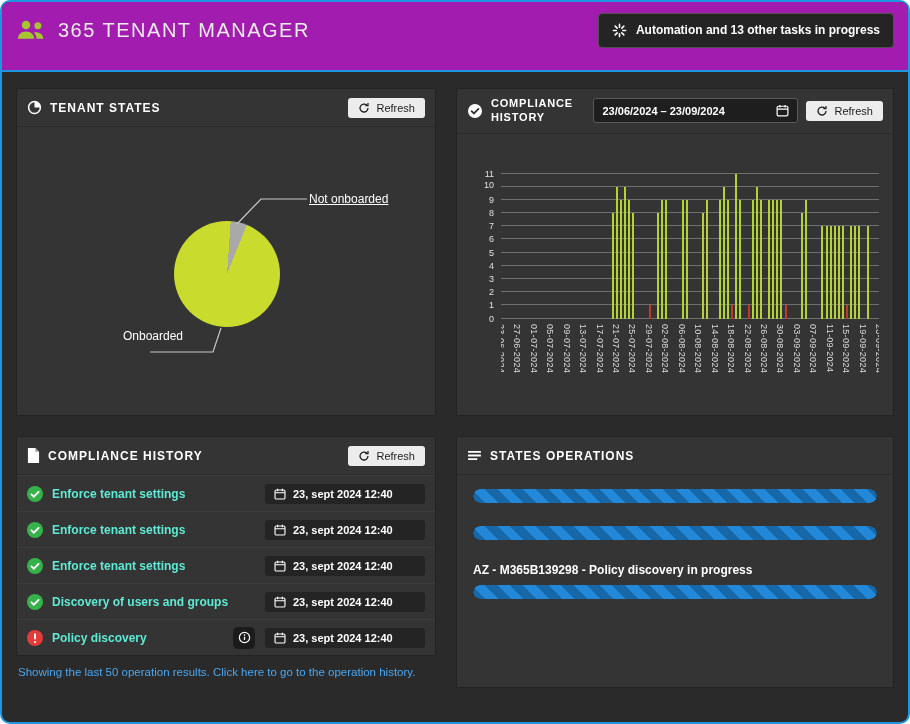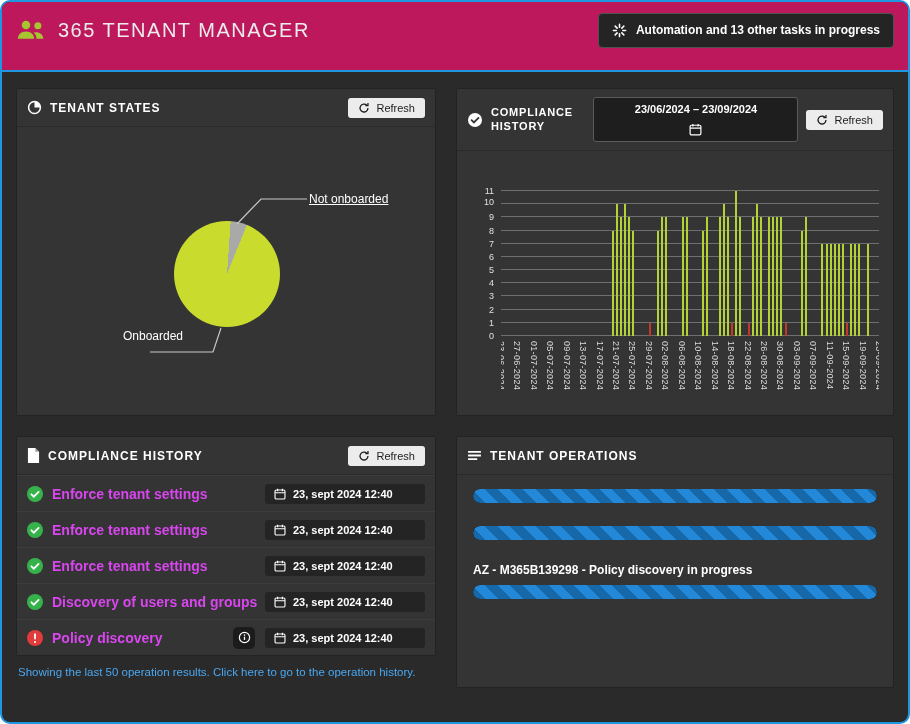--- a/index.html
+++ b/index.html
@@ -7,21 +7,21 @@
   body { font-family: "Liberation Sans", sans-serif; }
 
   .window {
     position: relative; width: 910px; height: 724px;
     border: 2px solid #1e96e0; border-radius: 10px;
     overflow: hidden; background: #2a2a2a; color: #ececec;
   }
 
   
   .app-header {
-    height: 70px; background: #be185d; border-bottom: 2px solid #1e96e0;
+    height: 70px; background: #a21caf; border-bottom: 2px solid #1e96e0;
     display: flex; align-items: center; gap: 12px; padding: 0 14px 12px 14px;
   }
   .app-title { font-size: 20px; letter-spacing: 1.5px; color: #ececec; }
   .hspacer { flex: 1; }
   .tasks-button {
     display: flex; align-items: center; gap: 9px;
     background: #242424; border: 1px solid #515151; border-radius: 4px;
     padding: 9px 13px; color: #fff; font-size: 12px; font-weight: bold;
     cursor: pointer;
   }
@@ -63,40 +63,39 @@
   .pie-label-not { left: 292px; top: 65px; text-decoration: underline; }
   .pie-label-on  { left: 70px;  top: 202px; margin-left: 36px; }
 
   
   .compliance-panel { height: 328px; }
   .date-range-input {
     display: flex; align-items: center; justify-content: space-between; gap: 8px;
     width: 205px; background: #1e1e1e; border: 1px solid #5a5a5a; border-radius: 3px;
     padding: 5px 8px; font-size: 11px; font-weight: bold; color: #fff; cursor: pointer;
     margin-left: auto;
-    flex-direction: column;
   }
   .compliance-panel .refresh-button { margin-left: 0; }
   .chart-body { padding: 6px 14px 0 8px; }
   .plot { position: relative; height: 145px; margin: 34px 0 0 36px; }
   .gl { position: absolute; left: 0; right: 0; height: 1px; background: #6f6f6f; }
   .yl { position: absolute; right: 100%; margin-right: 7px; font-size: 9px; color: #e0e0e0; transform: translateY(50%); }
   .bar { position: absolute; bottom: 0; width: 2px; }
   .xlabels { position: relative; height: 76px; margin-left: 36px; overflow: hidden; }
   .xl {
     position: absolute; top: 5px; writing-mode: vertical-rl;
     font-size: 9px; color: #dcdcdc; transform: translateX(-50%); letter-spacing: .3px;
   }
 
   
   .row2-left { display: flex; flex-direction: column; gap: 10px; }
   .ops-panel { }
   .op-row { display: flex; align-items: center; height: 36px; padding: 0 10px; border-top: 1px solid #3c3c3c; }
   .op-row:first-of-type { border-top: none; }
-  .op-label { font-size: 14px; font-weight: bold; color: #d946ef; margin-left: 9px; }
+  .op-label { font-size: 12px; font-weight: bold; color: #5eead4; margin-left: 9px; }
   .st { display: inline-flex; width: 16px; height: 16px; }
   .op-row .error-icon { display: none; }
   .op-row.error .error-icon { display: inline-flex; }
   .op-action {
     display: none; align-items: center; justify-content: center;
     width: 22px; height: 22px; margin-left: auto; margin-right: 10px;
     background: #1b1b1b; border: none; border-radius: 5px; cursor: pointer;
   }
   .op-row.has-action .op-action { display: flex; }
   .op-row.has-action .date-chip { margin-left: 0; }
@@ -445,21 +444,21 @@
       <div class="ops-footer-link">Showing the last 50 operation results. Click here to go to the operation history.</div>
     </div>
 
     <div class="panel active-panel">
       <div class="panel-header">
         <span class="icon">
           <svg width="15" height="11" viewBox="0 0 16 12" stroke="#fff" stroke-width="2">
             <path d="M1 2h14M1 6h14M1 10h10"></path>
           </svg>
         </span>
-        <span class="panel-title">TENANT OPERATIONS</span>
+        <span class="panel-title">STATES OPERATIONS</span>
       </div>
       <div class="active-body">
 
         <div class="active-item">
           <div class="progress-track">
             <div class="progress-fill" style="width: 100%;"></div>
           </div>
         </div>
 
         <div class="active-item">

